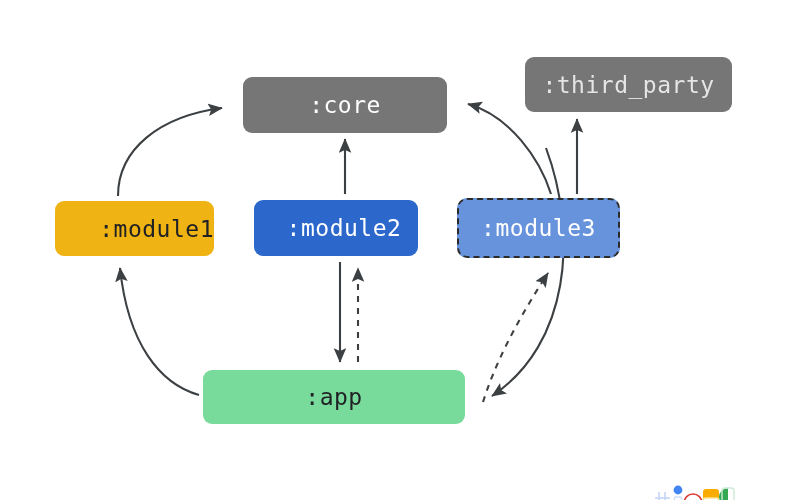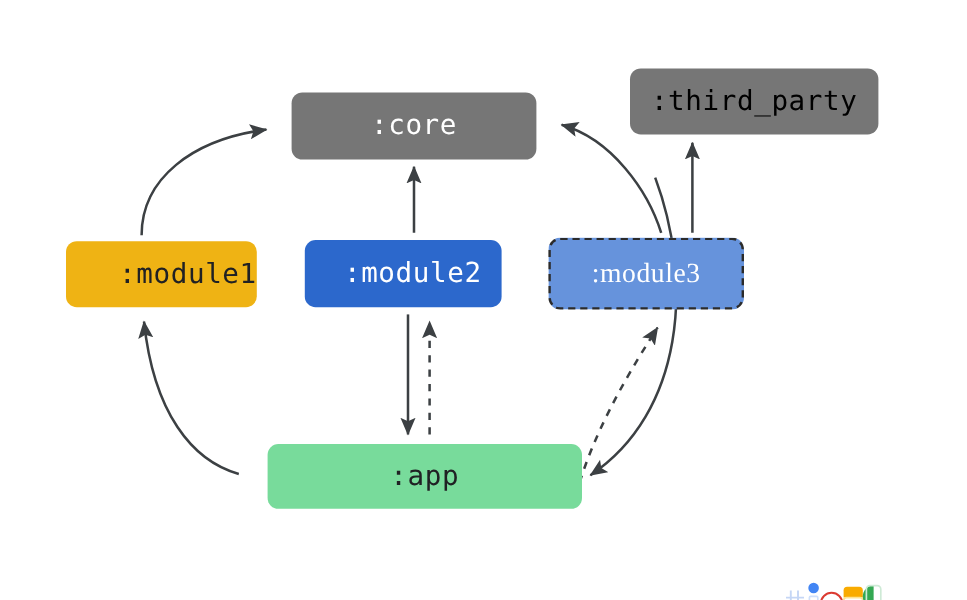--- a/index.html
+++ b/index.html
@@ -36,21 +36,20 @@
     border-radius: 9px;
     font-family: "DejaVu Sans Mono", "Liberation Mono", monospace;
     font-size: 23px;
     letter-spacing: 0.5px;
     white-space: nowrap;
     z-index: 3;
   }
   .node.selected {
     border: 2px dashed #2b2b2b;
     border-radius: 10px;
-    font-family: Liberation Serif, serif;
   }
   
   #io-logo {
     position: absolute;
     left: 655px;
     top: 436px;
     width: 82px;
     height: 36px;
     z-index: 4;
   }
@@ -86,33 +85,33 @@
         <path d="M 199 351 C 160 340 128 300 120 224" fill="none" stroke="#3c4043" stroke-width="2.1" stroke-linecap="butt" marker-end="url(#arrowhead)"></path>
         <path d="M 546 104 C 578 190 570 300 492 352" fill="none" stroke="#3c4043" stroke-width="2.1" stroke-linecap="butt" marker-end="url(#arrowhead)"></path>
         <path d="M 483 358 C 495 320 515 280 548 229" fill="none" stroke="#3c4043" stroke-width="2.1" stroke-linecap="butt" marker-end="url(#arrowhead)" stroke-dasharray="6 6"></path>
       </g>
   </svg>
 
   <div id="nodes-group">
       <div class="node" style="left: 243px; top: 33px; width: 204px; height: 56px; background: rgb(118, 118, 118); color: rgb(255, 255, 255);">
         <span>:core</span>
       </div>
-      <div class="node" style="left: 525px; top: 13px; width: 207px; height: 55px; background: rgb(118, 118, 118); color: #000000;">
+      <div class="node" style="left: 525px; top: 13px; width: 207px; height: 55px; background: rgb(118, 118, 118); color: #e5e5e5;">
         <span>:third_party</span>
       </div>
       <div class="node" style="left: 55px; top: 157px; width: 159px; height: 55px; background: rgb(239, 179, 20); color: rgb(32, 33, 36); justify-content: flex-end;">
         <span>:module1</span>
       </div>
       <div class="node" style="left: 254px; top: 156px; width: 164px; height: 56px; background: rgb(44, 104, 204); color: rgb(255, 255, 255); padding-left: 16px;">
         <span>:module2</span>
       </div>
       <div class="node selected" style="left: 457px; top: 154px; width: 163px; height: 60px; background: rgb(102, 147, 220); color: rgb(255, 255, 255);">
         <span>:module3</span>
       </div>
-      <div class="node" style="left: 223px; top: 326px; width: 262px; height: 54px; background: rgb(120, 219, 155); color: rgb(32, 33, 36);">
+      <div class="node" style="left: 203px; top: 326px; width: 262px; height: 54px; background: rgb(120, 219, 155); color: rgb(32, 33, 36);">
         <span>:app</span>
       </div>
     </div>
 
   <div id="io-logo">
     <svg viewBox="0 0 82 36" width="82" height="36" xmlns="http://www.w3.org/2000/svg">
 
       <g stroke="#c5d6f5" stroke-width="1.6" fill="none">
         <line x1="4" y1="12" x2="4" y2="32"></line>
         <line x1="10" y1="12" x2="10" y2="32"></line>

